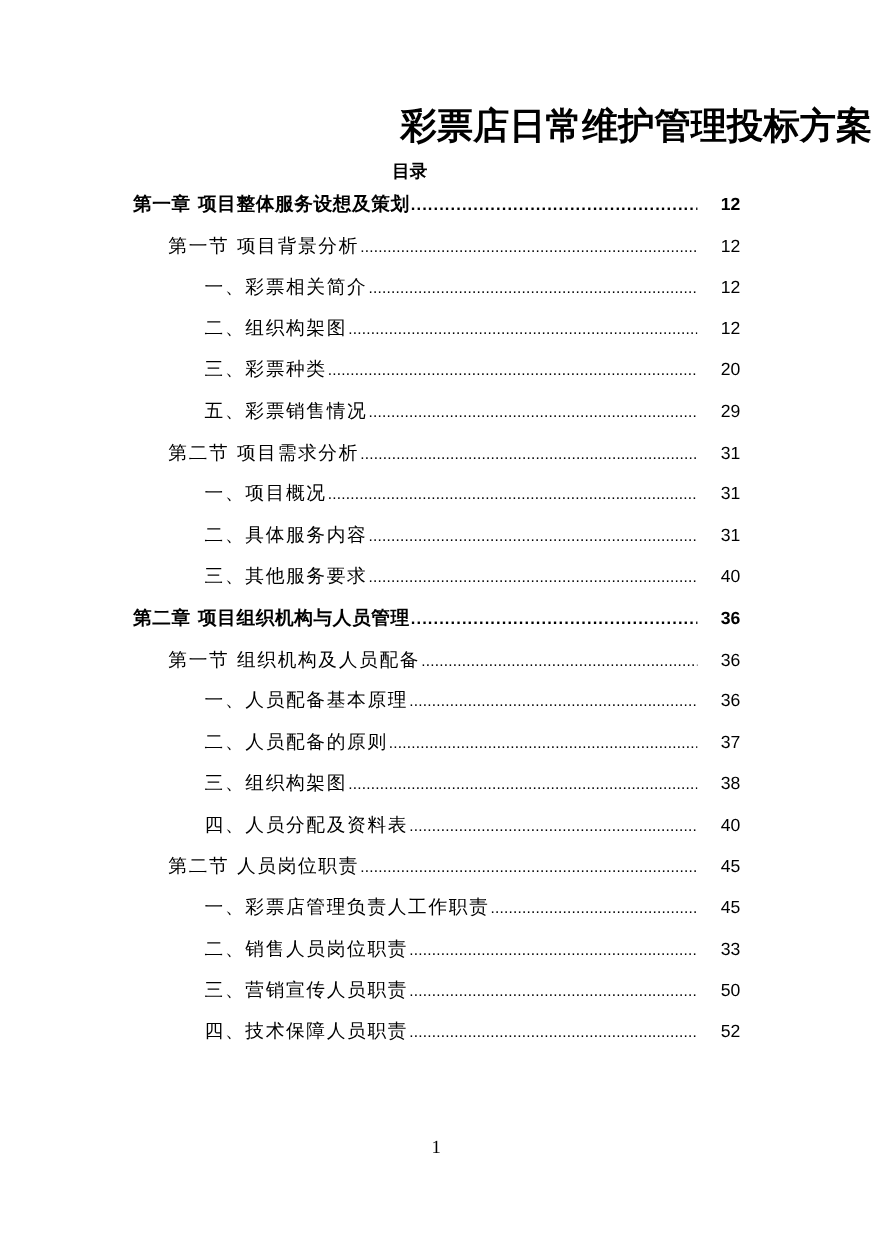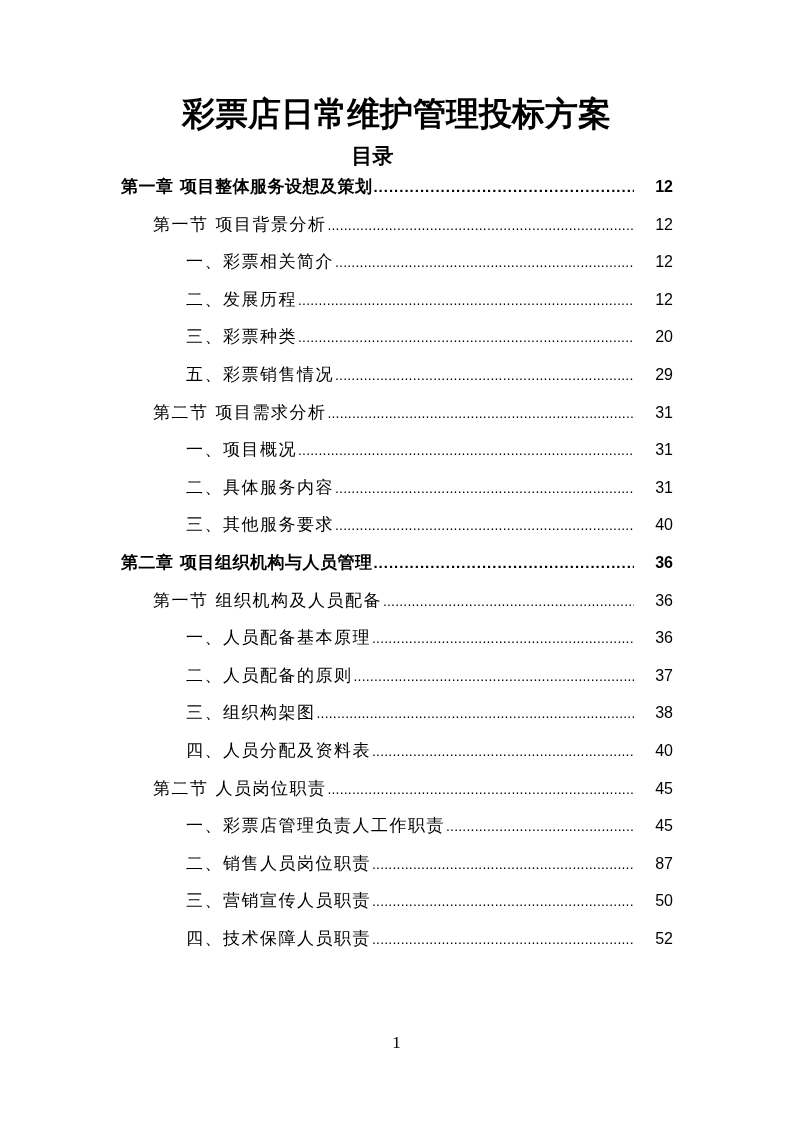--- a/index.html
+++ b/index.html
@@ -2,27 +2,27 @@
 <html><head>
   <meta charset="utf-8">
   <style>
     html, body { margin: 0; padding: 0; background: #ffffff; }
     body {
       width: 793px; height: 1122px; position: relative; overflow: hidden;
       font-family: "DejaVu Sans", "Liberation Sans", sans-serif;
       color: #000;
     }
     .title {
-      position: absolute; left: 0; top: 90px; width: 793px; text-align: center;
+      position: absolute; left: 0; top: 90px; width: 793px; text-align: right;
       font-family: "DejaVu Sans", sans-serif; font-weight: bold;
       font-size: 33px; letter-spacing: 0px; line-height: 48px;
     }
     .toc-heading {
       position: absolute; left: 0; top: 143px; width: 745px; text-align: center;
-      font-weight: bold; font-size: 21px; line-height: 26px;
+      font-weight: bold; font-size: 16px; line-height: 26px;
     }
     .toc {
       position: absolute; left: 121px; top: 172px; width: 552px;
     }
     .toc-row {
       display: flex; align-items: baseline; height: 37.6px; line-height: 28px;
       font-size: 17px;
     }
     .toc-row.chapter { font-weight: bold; padding-left: 0; }
     .toc-row.section { padding-left: 32px; }
@@ -62,21 +62,21 @@
       <span class="label">第一节  项目背景分析</span>
       <span class="leader"></span>
       <span class="page">12</span>
     </div>
     <div class="toc-row item">
       <span class="label">一、彩票相关简介</span>
       <span class="leader"></span>
       <span class="page">12</span>
     </div>
     <div class="toc-row item">
-      <span class="label">二、发展历程</span>
+      <span class="label">二、组织构架图</span>
       <span class="leader"></span>
       <span class="page">12</span>
     </div>
     <div class="toc-row item">
       <span class="label">三、彩票种类</span>
       <span class="leader"></span>
       <span class="page">20</span>
     </div>
     <div class="toc-row item">
       <span class="label">五、彩票销售情况</span>
@@ -139,21 +139,21 @@
       <span class="page">45</span>
     </div>
     <div class="toc-row item">
       <span class="label">一、彩票店管理负责人工作职责</span>
       <span class="leader"></span>
       <span class="page">45</span>
     </div>
     <div class="toc-row item">
       <span class="label">二、销售人员岗位职责</span>
       <span class="leader"></span>
-      <span class="page">87</span>
+      <span class="page">33</span>
     </div>
     <div class="toc-row item">
       <span class="label">三、营销宣传人员职责</span>
       <span class="leader"></span>
       <span class="page">50</span>
     </div>
     <div class="toc-row item">
       <span class="label">四、技术保障人员职责</span>
       <span class="leader"></span>
       <span class="page">52</span>

